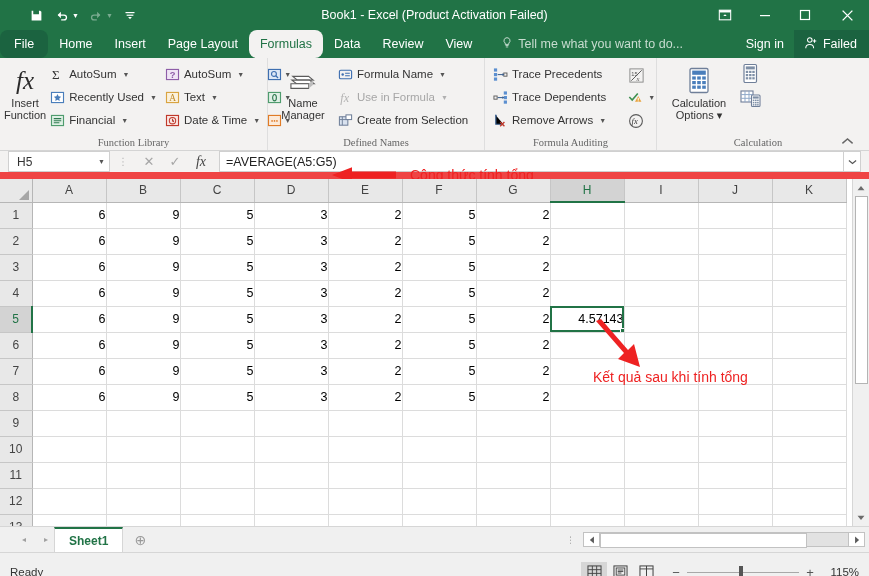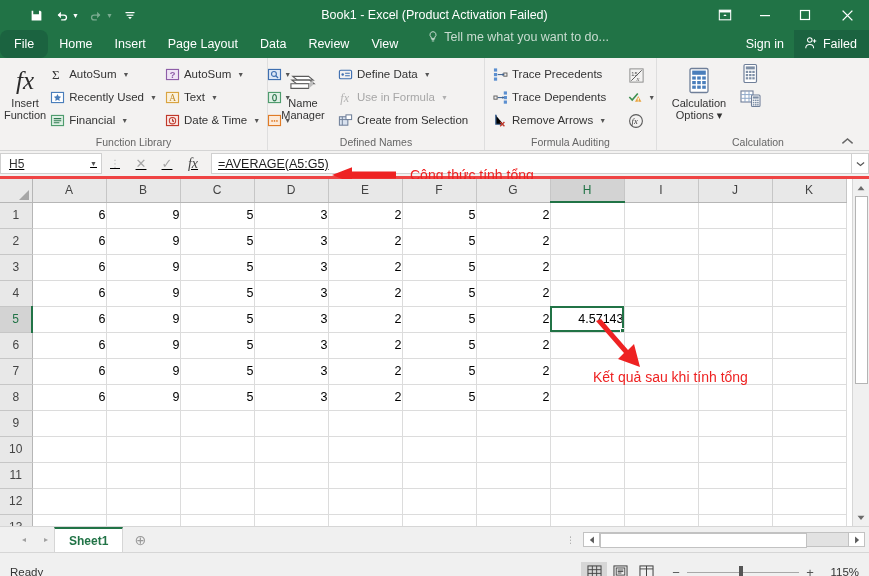--- a/index.html
+++ b/index.html
@@ -46,21 +46,21 @@
     height: 28px; background: #217346; display: flex; align-items: flex-end; flex: none;
     position: relative;
   }
   .tab {
     height: 28px; padding: 0 11px; display: flex; align-items: center;
     color: #ffffff; font-size: 12.5px; white-space: nowrap; border-radius: 8px;
   }
   .tab.file { background: #1b6340; padding: 0 14px; }
   .tab.active { background: #f3f2f1; color: #217346; }
   .tellme {
-    display: flex; align-items: flex-start; gap: 5px; color: #c8dcd0;
+    display: flex; align-items: center; gap: 5px; color: #c8dcd0;
     font-size: 12.5px; padding: 0 10px; height: 28px; margin-left: 8px;
   }
   .bulb { font-size: 12px; color: #d8e8df; }
   .signin {
     margin-left: auto; display: flex; align-items: center; height: 28px;
     color: #ffffff; font-size: 12.5px; padding: 0 10px;
   }
   .share {
     display: flex; align-items: center; gap: 5px; height: 28px;
     background: #1b6340; color: #ffffff; font-size: 12.5px; padding: 0 12px 0 10px;
@@ -71,21 +71,21 @@
     height: 93px; background: #f3f2f1; border-bottom: 1px solid #d4d4d4;
     display: flex; align-items: stretch; flex: none; position: relative;
   }
   .rgroup {
     display: flex; flex-direction: column; position: relative;
     border-right: 1px solid #dedede; padding: 0 4px;
   }
   .rgroup-body { flex: 1; display: flex; align-items: flex-start; padding-top: 3px; }
   .rgroup-label {
     height: 15px; font-size: 10.5px; color: #666666; text-align: center;
-    line-height: 15px; padding-bottom: 2px;
+    line-height: 15px; padding-bottom: 2px; font-family: Liberation Serif, serif;
   }
 
   .bigbtn {
     width: 58px; display: flex; flex-direction: column; align-items: center;
     padding-top: 4px; color: #333333; font-size: 11px; text-align: center; line-height: 12px;
   }
   .bigbtn .glyph { height: 32px; display: flex; align-items: center; justify-content: center; }
   .fx-glyph { font-family: "Liberation Serif", serif; font-style: italic; font-size: 25px; color: #2b2b2b; }
 
   .col3 { display: flex; flex-direction: column; gap: 1px; padding-top: 2px; }
@@ -107,21 +107,21 @@
 
   .calcicons { display: flex; flex-direction: column; justify-content: center; padding-top: 4px; gap: 2px; }
 
   .collapse-ribbon {
     position: absolute; right: 5px; bottom: 2px; font-size: 10px; color: #666666;
   }
 
   
   .fbar {
     height: 28px; background: #f3f2f1; display: flex; align-items: center;
-    border-bottom: 3px solid #ef4444; flex: none; padding: 0 0; text-decoration: underline;
+    border-bottom: 7px solid #ef4444; flex: none; padding: 0 8px;
   }
   .namebox {
     width: 102px; height: 21px; background: #ffffff; border: 1px solid #d0d0d0;
     display: flex; align-items: center; padding: 0 4px 0 8px; font-size: 12px; color: #333333;
   }
   .namebox .nb-caret { margin-left: auto; font-size: 7px; color: #555555; }
   .fb-sep { color: #b8b8b8; font-size: 10px; padding: 0 8px; letter-spacing: 0; }
   .fb-btn { width: 26px; text-align: center; font-size: 13px; color: #a6a6a6; }
   .fb-fx { font-family: "Liberation Serif", serif; font-style: italic; font-size: 14px; color: #444444; }
   .fb-input {
@@ -292,20 +292,21 @@
           </svg>
       </div>
     </div>
   </div>
 
   <div class="tabstrip">
     <div class="tab file">File</div>
     <div class="tab">Home</div>
     <div class="tab">Insert</div>
     <div class="tab">Page Layout</div>
+    <div class="tab active">Formulas</div>
     <div class="tab">Data</div>
     <div class="tab">Review</div>
     <div class="tab">View</div>
     <div class="tellme">
       <span class="bulb">
         <svg width="12" height="13" viewBox="0 0 16 16">
             <path fill="none" stroke="#d8e8df" stroke-width="1.2" d="M8 1.6a4 4 0 0 1 2.4 7.2v1.7H5.6V8.8A4 4 0 0 1 8 1.6z"></path>
             <rect x="6" y="11.6" width="4" height="1.1" fill="#d8e8df"></rect>
             <rect x="6.4" y="13.4" width="3.2" height="1.1" fill="#d8e8df"></rect>
           </svg>
@@ -458,21 +459,21 @@
         </div>
         <div class="col3">
           <div class="smbtn">
             <span class="ico">
               <svg width="15" height="15" viewBox="0 0 16 16">
                   <rect x="1.5" y="3.5" width="13" height="9" rx="1.4" fill="none" stroke="#3e6fb0" stroke-width="1.2"></rect>
                   <circle cx="5" cy="8" r="1.3" fill="#3e6fb0"></circle>
                   <path stroke="#3e6fb0" stroke-width="1.1" d="M7.6 6.6h5M7.6 9.4h5"></path>
                 </svg>
             </span>
-            <span>Define Data</span>
+            <span>Formula Name</span>
             <span class="caret">▼</span>
           </div>
           <div class="smbtn disabled">
             <span class="ico">
               <svg width="15" height="15" viewBox="0 0 16 16">
                   <text x="2.5" y="13" font-family="Liberation Serif, serif" font-style="italic" font-size="13" fill="#b3b3b3">fx</text>
                 </svg>
             </span>
             <span>Use in Formula</span>
             <span class="caret disabled">▼</span>

